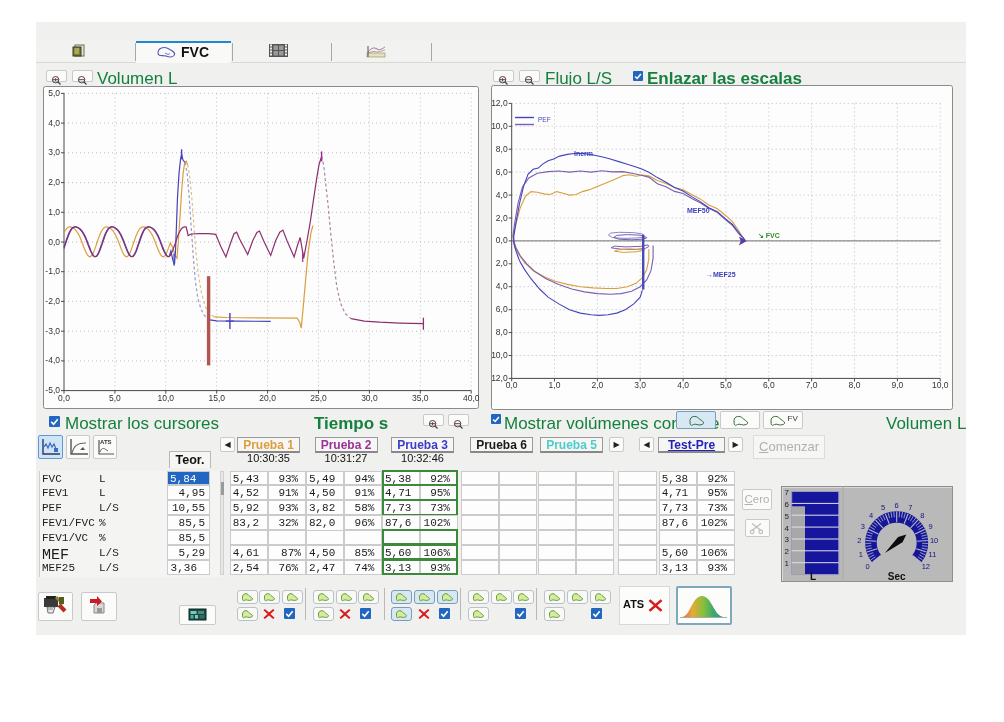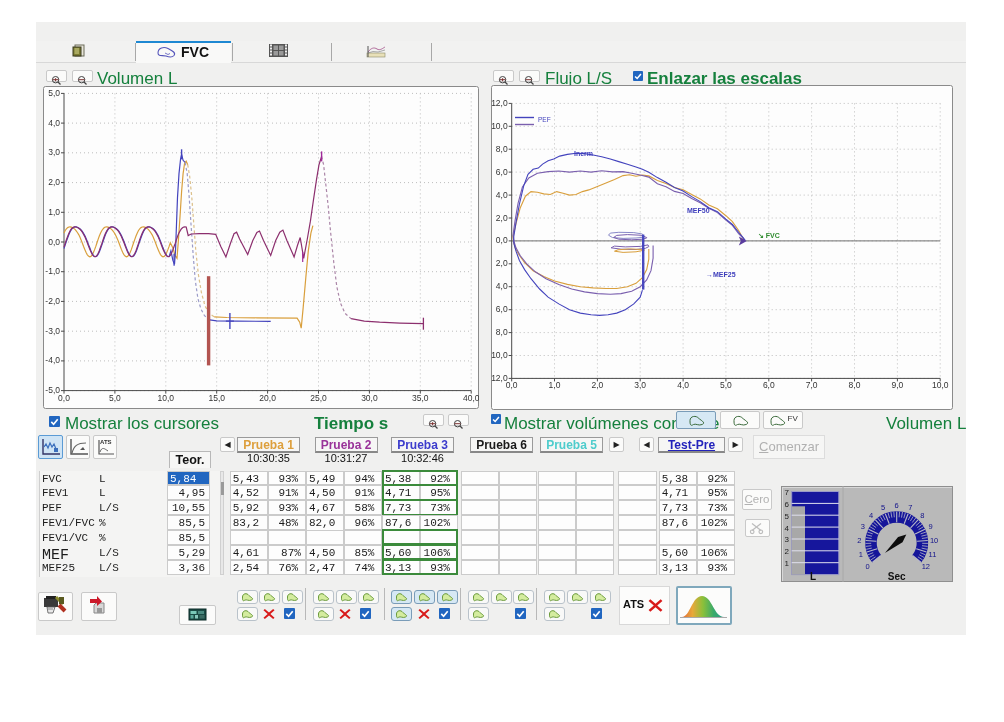--- a/index.html
+++ b/index.html
@@ -382,37 +382,37 @@
 <div class="cell" style="left:537.6px;top:485.4px;width:38.1px;height:14.9px"></div>
 <div class="cell" style="left:575.7px;top:485.4px;width:38.1px;height:14.9px"></div>
 <div class="cell" style="left:618px;top:485.4px;width:38.5px;height:14.9px"></div>
 <div class="cell" style="left:659px;top:485.4px;width:38.1px;height:14.9px;padding:1px 8px 0 0">4,71</div>
 <div class="cell" style="left:697.1px;top:485.4px;width:38.1px;height:14.9px;padding:1px 7px 0 0">95%</div>
 <div class="abs mono" style="left:42px;top:502.3px;font-size:11px;color:#1c1c1c">PEF</div>
 <div class="abs mono" style="left:99px;top:502.3px;font-size:11px;color:#1c1c1c">L/S</div>
 <div class="cell" style="left:167px;top:500.3px;width:43px;height:14.9px;padding:1px 4px 0 0">10,55</div>
 <div class="cell" style="left:230px;top:500.3px;width:38.1px;height:14.9px;padding:1px 8px 0 0">5,92</div>
 <div class="cell" style="left:268.1px;top:500.3px;width:38.1px;height:14.9px;padding:1px 7px 0 0">93%</div>
-<div class="cell" style="left:306.2px;top:500.3px;width:38.1px;height:14.9px;padding:1px 8px 0 0">4,67</div>
+<div class="cell" style="left:306.2px;top:500.3px;width:38.1px;height:14.9px;padding:1px 8px 0 0">3,82</div>
 <div class="cell" style="left:344.3px;top:500.3px;width:38.1px;height:14.9px;padding:1px 7px 0 0">58%</div>
 <div class="cell" style="left:382.3px;top:500.3px;width:38.1px;height:14.9px;padding:1px 8px 0 0">7,73</div>
 <div class="cell" style="left:420.40000000000003px;top:500.3px;width:37.6px;height:14.9px;padding:1px 7px 0 0">73%</div>
 <div class="gb" style="left:381.8px;top:499.3px;width:76.5px;height:16.4px"></div>
 <div class="cell" style="left:461px;top:500.3px;width:38.1px;height:14.9px"></div>
 <div class="cell" style="left:499.1px;top:500.3px;width:38.1px;height:14.9px"></div>
 <div class="cell" style="left:537.6px;top:500.3px;width:38.1px;height:14.9px"></div>
 <div class="cell" style="left:575.7px;top:500.3px;width:38.1px;height:14.9px"></div>
 <div class="cell" style="left:618px;top:500.3px;width:38.5px;height:14.9px"></div>
 <div class="cell" style="left:659px;top:500.3px;width:38.1px;height:14.9px;padding:1px 8px 0 0">7,73</div>
 <div class="cell" style="left:697.1px;top:500.3px;width:38.1px;height:14.9px;padding:1px 7px 0 0">73%</div>
 <div class="abs mono" style="left:42px;top:517.2px;font-size:11px;color:#1c1c1c">FEV1/FVC</div>
 <div class="abs mono" style="left:99px;top:517.2px;font-size:11px;color:#1c1c1c">%</div>
 <div class="cell" style="left:167px;top:515.2px;width:43px;height:14.9px;padding:1px 4px 0 0">85,5</div>
 <div class="cell" style="left:230px;top:515.2px;width:38.1px;height:14.9px;padding:1px 8px 0 0">83,2</div>
-<div class="cell" style="left:268.1px;top:515.2px;width:38.1px;height:14.9px;padding:1px 7px 0 0">48%</div>
+<div class="cell" style="left:268.1px;top:515.2px;width:38.1px;height:14.9px;padding:1px 7px 0 0">32%</div>
 <div class="cell" style="left:306.2px;top:515.2px;width:38.1px;height:22px;padding:1px 8px 0 0">82,0</div>
 <div class="cell" style="left:344.3px;top:515.2px;width:38.1px;height:14.9px;padding:1px 7px 0 0">96%</div>
 <div class="cell" style="left:382.3px;top:515.2px;width:38.1px;height:14.9px;padding:1px 8px 0 0">87,6</div>
 <div class="cell" style="left:420.40000000000003px;top:515.2px;width:37.6px;height:14.9px;padding:1px 7px 0 0">102%</div>
 <div class="cell" style="left:461px;top:515.2px;width:38.1px;height:14.9px"></div>
 <div class="cell" style="left:499.1px;top:515.2px;width:38.1px;height:14.9px"></div>
 <div class="cell" style="left:537.6px;top:515.2px;width:38.1px;height:14.9px"></div>
 <div class="cell" style="left:575.7px;top:515.2px;width:38.1px;height:14.9px"></div>
 <div class="cell" style="left:618px;top:515.2px;width:38.5px;height:14.9px"></div>
 <div class="cell" style="left:659px;top:515.2px;width:38.1px;height:14.9px;padding:1px 8px 0 0">87,6</div>
@@ -446,21 +446,21 @@
 <div class="gb" style="left:381.8px;top:544.0px;width:76.5px;height:16.4px"></div>
 <div class="cell" style="left:461px;top:545.0px;width:38.1px;height:14.9px"></div>
 <div class="cell" style="left:499.1px;top:545.0px;width:38.1px;height:14.9px"></div>
 <div class="cell" style="left:537.6px;top:545.0px;width:38.1px;height:14.9px"></div>
 <div class="cell" style="left:575.7px;top:545.0px;width:38.1px;height:14.9px"></div>
 <div class="cell" style="left:618px;top:545.0px;width:38.5px;height:14.9px"></div>
 <div class="cell" style="left:659px;top:545.0px;width:38.1px;height:14.9px;padding:1px 8px 0 0">5,60</div>
 <div class="cell" style="left:697.1px;top:545.0px;width:38.1px;height:14.9px;padding:1px 7px 0 0">106%</div>
 <div class="abs mono" style="left:42px;top:561.9px;font-size:11px;color:#1c1c1c">MEF25</div>
 <div class="abs mono" style="left:99px;top:561.9px;font-size:11px;color:#1c1c1c">L/S</div>
-<div class="cell" style="left:167px;top:559.9px;width:43px;height:14.9px;padding:1px 4px 0 0">3,36</div>
+<div class="cell" style="left:167px;top:559.9px;width:43px;height:14.9px;padding:1px 12px 0 0">3,36</div>
 <div class="cell" style="left:230px;top:559.9px;width:38.1px;height:14.9px;padding:1px 8px 0 0">2,54</div>
 <div class="cell" style="left:268.1px;top:559.9px;width:38.1px;height:14.9px;padding:1px 7px 0 0">76%</div>
 <div class="cell" style="left:306.2px;top:559.9px;width:38.1px;height:14.9px;padding:1px 8px 0 0">2,47</div>
 <div class="cell" style="left:344.3px;top:559.9px;width:38.1px;height:14.9px;padding:1px 7px 0 0">74%</div>
 <div class="cell" style="left:382.3px;top:559.9px;width:38.1px;height:14.9px;padding:1px 8px 0 0">3,13</div>
 <div class="cell" style="left:420.40000000000003px;top:559.9px;width:37.6px;height:14.9px;padding:1px 7px 0 0">93%</div>
 <div class="gb" style="left:381.8px;top:558.9px;width:76.5px;height:16.4px"></div>
 <div class="cell" style="left:461px;top:559.9px;width:38.1px;height:14.9px"></div>
 <div class="cell" style="left:499.1px;top:559.9px;width:38.1px;height:14.9px"></div>
 <div class="cell" style="left:537.6px;top:559.9px;width:38.1px;height:14.9px"></div>

